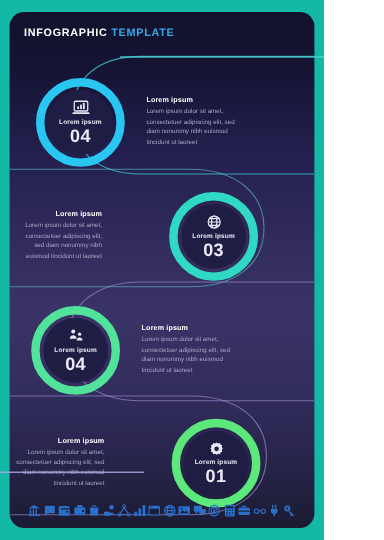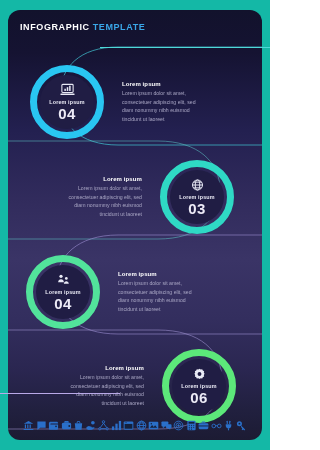--- a/index.html
+++ b/index.html
@@ -64,21 +64,21 @@
   }
 
   
   .row {
     position:absolute;
     left:0; width:254px;
     height:88px;
     display:flex;
     align-items:center;
   }
-  .row.right-circle { flex-direction:row-reverse; }
+  .row.right-circle { flex-direction:row-reverse;gap:19px; }
 
   
   .circle-wrap {
     position:relative;
     width:74px; height:74px;
     flex:0 0 74px;
   }
   .ring {
     position:absolute;
     inset:0;
@@ -252,21 +252,21 @@
       <div class="circle-wrap">
         <div class="ring" style="border-color:#5ce87a;"></div>
         <div class="disc">
           <span class="ic">
             <svg viewBox="0 0 24 22" fill="#e8e9f5">
               <path d="M12 2.6l2 1.2 2.3-.5 1 2.1 2.1 1-.5 2.3 1.2 2-1.2 2 .5 2.3-2.1 1-1 2.1-2.3-.5-2 1.2-2-1.2-2.3.5-1-2.1-2.1-1 .5-2.3-1.2-2 1.2-2-.5-2.3 2.1-1 1-2.1 2.3.5z"></path>
               <circle cx="12" cy="11" r="3.1" fill="#201d44"></circle>
             </svg>
           </span>
           <span class="cap">Lorem ipsum</span>
-          <span class="num">06</span>
+          <span class="num">01</span>
         </div>
       </div>
       <div style="width:14px;flex:0 0 14px;"></div>
       <div class="txt align-right">
         <div class="hd">Lorem ipsum</div>
         <div class="bd">Lorem ipsum dolor sit amet, consectetuer adipiscing elit, sed diam nonummy nibh euismod tincidunt ut laoreet</div>
       </div>
     </div>
 
   </div>

